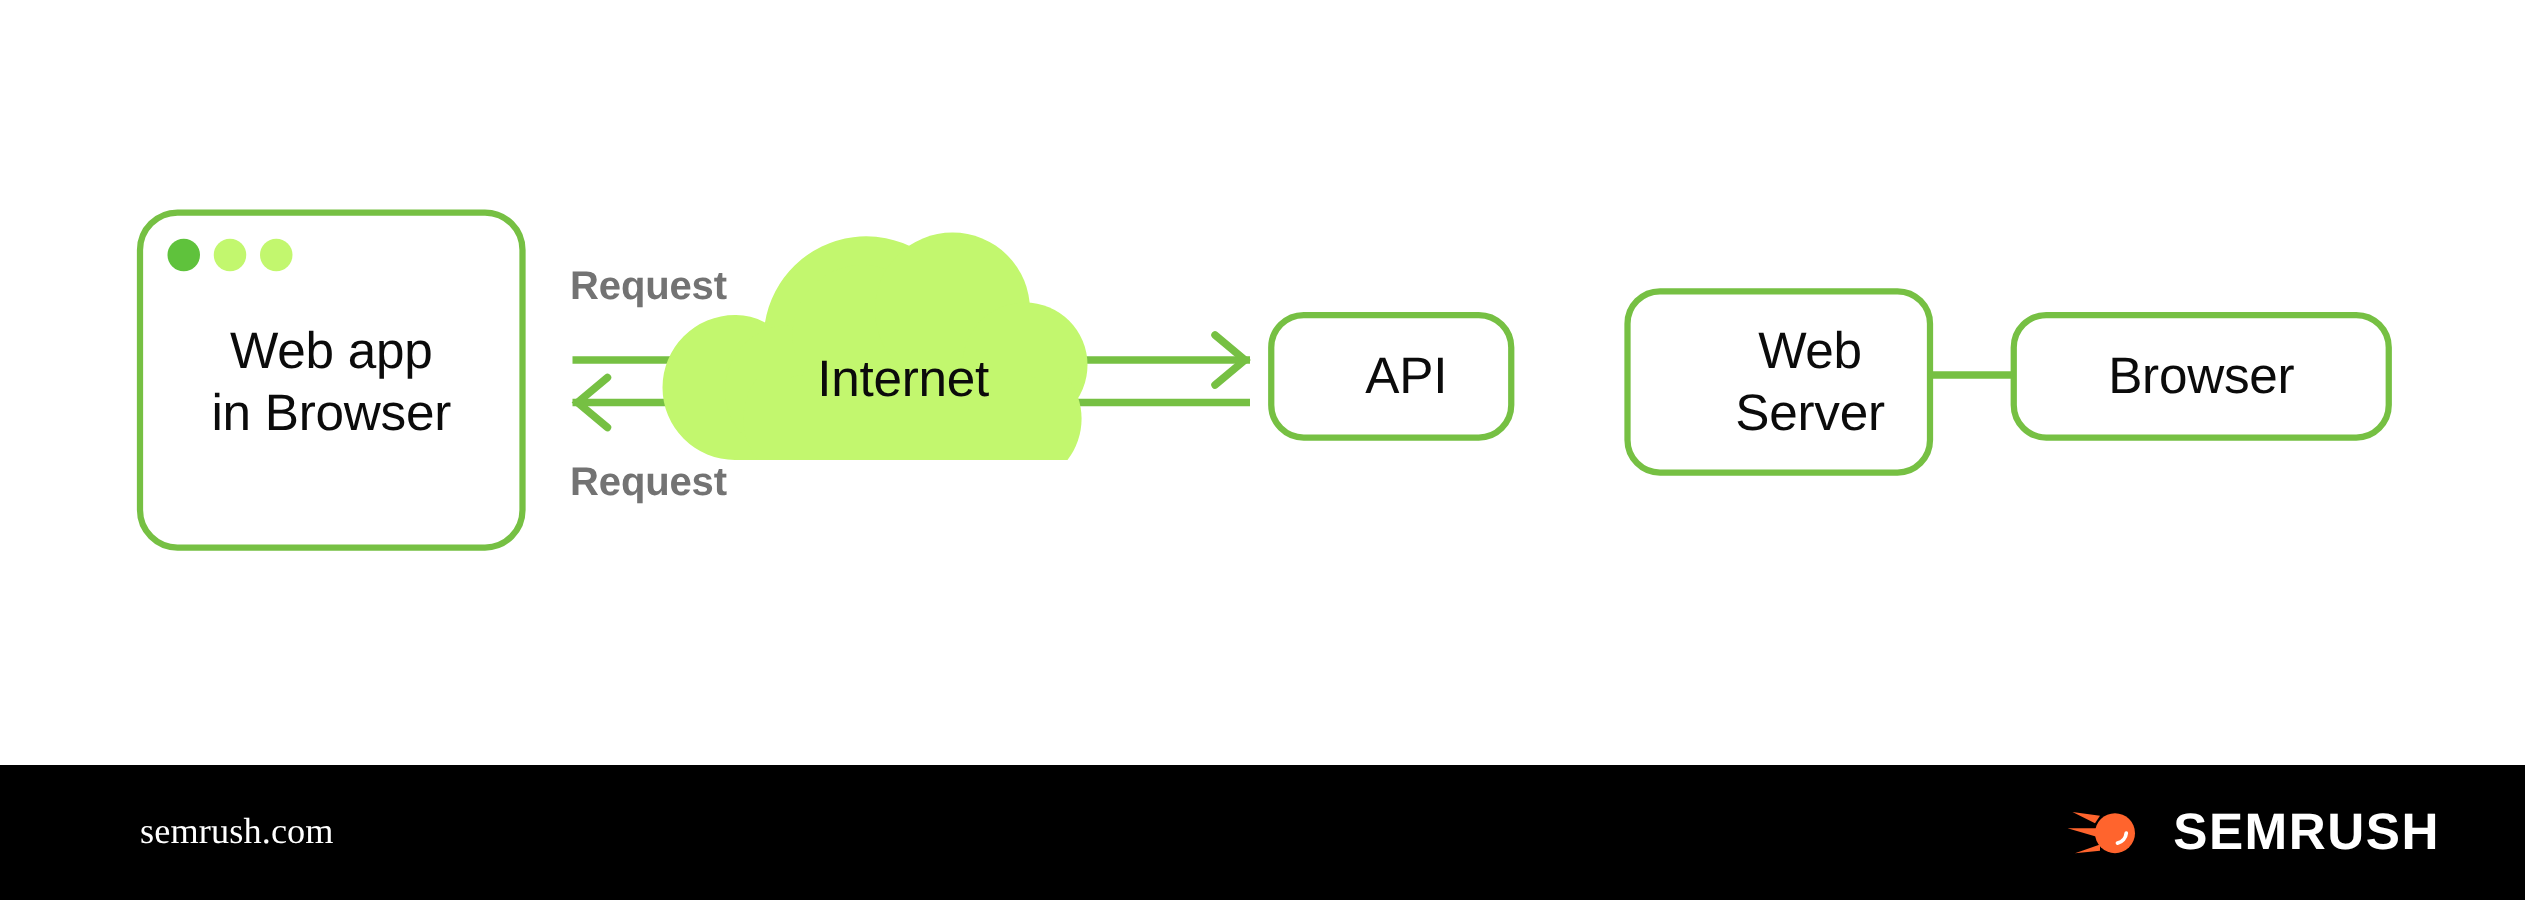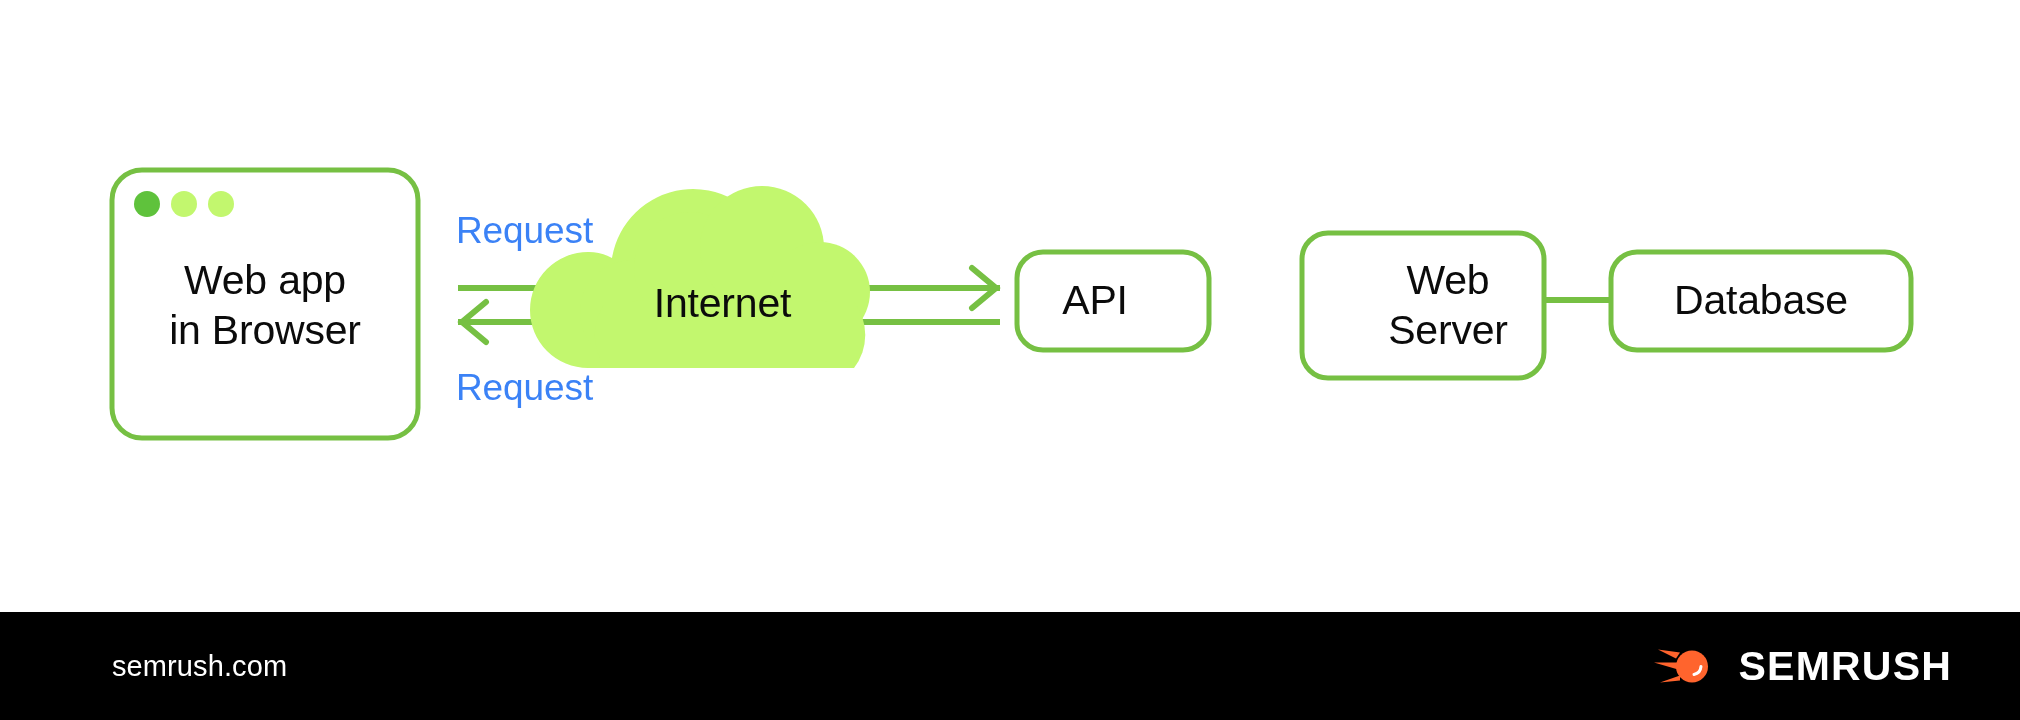--- a/index.html
+++ b/index.html
@@ -58,41 +58,42 @@
     left: 580px;
     top: 278px;
     width: 285px;
     font-size: 41px;
   }
   #label-api {
     left: 1015px;
     top: 275px;
     width: 160px;
     font-size: 41px;
+    padding-left: 30px;
   }
   #label-webserver {
     left: 1300px;
     top: 255px;
     width: 246px;
     font-size: 41px;
     padding-left: 25px;
   }
   #label-database {
     left: 1610px;
     top: 275px;
     width: 302px;
     font-size: 41px;
   }
 
   .edge-label {
     position: absolute;
-    color: #3b82f6;
-    font-family: "Liberation Sans", sans-serif;
-    font-size: 37px;
-    font-weight: 400;
+    color: #737373;
+    font-family: "Liberation Sans", sans-serif;
+    font-size: 32px;
+    font-weight: 700;
     letter-spacing: -0.1px;
     white-space: nowrap;
     pointer-events: none;
   }
   #label-request  { left: 456px; top: 210px; }
   #label-response { left: 456px; top: 367px; }
 
   
   #footer {
     position: absolute;
@@ -101,21 +102,21 @@
     width: 2020px;
     height: 108px;
     background: #000000;
   }
   #footer-url {
     position: absolute;
     left: 112px;
     top: 50%;
     transform: translateY(-50%);
     color: #ffffff;
-    font-family: Liberation Sans, sans-serif;
+    font-family: Liberation Serif, serif;
     font-size: 29px;
     letter-spacing: 0.1px;
   }
   #footer-logo {
     position: absolute;
     right: 68px;
     top: 50%;
     transform: translateY(-50%);
     display: flex;
     align-items: center;
@@ -193,21 +194,21 @@
     <div class="node-label" id="label-internet">Internet</div>
 
     <div class="node-label" id="label-browser">Web app
 in Browser</div>
 
     <div class="node-label" id="label-api">API</div>
 
     <div class="node-label" id="label-webserver">Web
 Server</div>
 
-    <div class="node-label" id="label-database">Database</div>
+    <div class="node-label" id="label-database">Browser</div>
 
     <div class="edge-label" id="label-request">Request</div>
 
     <div class="edge-label" id="label-response">Request</div>
   </div>
 
   <div id="footer">
     <div id="footer-url">semrush.com</div>
 
     <div id="footer-logo">

